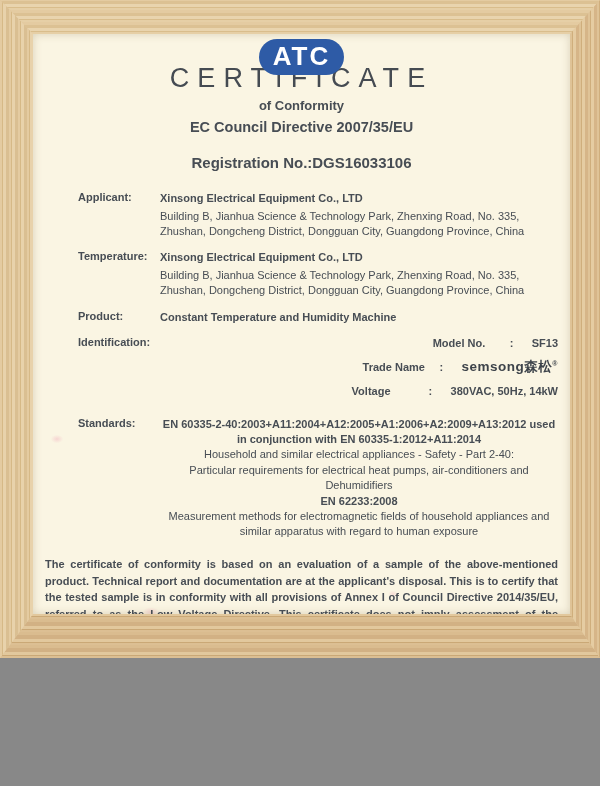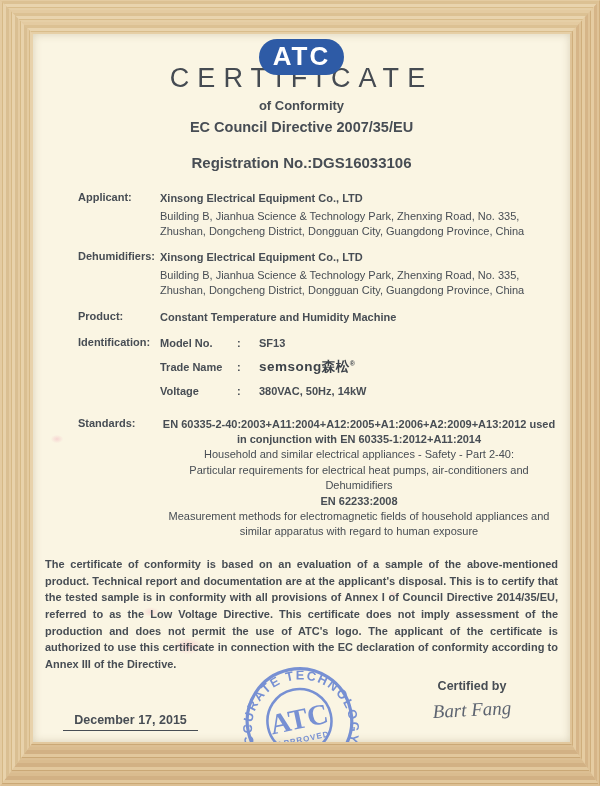--- a/index.html
+++ b/index.html
@@ -1,16 +1,16 @@
 <!DOCTYPE html>
 <html><head>
 <meta charset="utf-8">
 <style>
   html,body{margin:0;padding:0;background:#888;}
-  .scene{position:relative;width:600px;height:786px;margin:0 auto;overflow:hidden;background:#e0c69c;
+  .scene{position:relative;width:600px;height:658px;margin:0 auto;overflow:hidden;background:#e0c69c;
          font-family:"Liberation Sans", sans-serif;}
   
   .frame-strip{position:absolute;}
   .frame-top{top:0;left:0;right:0;height:34px;
     background:repeating-linear-gradient(0deg,#e6cfa6 0 2px,#d9bd8c 2px 3px,#e9d4ae 3px 6px,#dcc193 6px 9px,#e4cba1 9px 12px);
     clip-path:polygon(0 0,100% 0,calc(100% - 30px) 100%,33px 100%);}
   .frame-bottom{bottom:0;left:0;right:0;height:44px;
     background:repeating-linear-gradient(0deg,#dcbf93 0 2px,#caa876 2px 3px,#e2c89d 3px 6px,#d2b184 6px 10px,#dabc8f 10px 13px);
     clip-path:polygon(0 100%,100% 100%,calc(100% - 30px) 0,33px 0);}
   .frame-left{top:0;bottom:0;left:0;width:33px;
@@ -37,21 +37,21 @@
   .cert-sub{margin-top:4px;font-size:13px;font-weight:bold;}
   .cert-directive{margin-top:5px;font-size:14.5px;font-weight:bold;line-height:1.3;}
   .cert-reg{margin-top:17px;font-size:15px;font-weight:bold;}
   
   .fields{margin:20px 12px 0 45px;font-size:11px;}
   .field-row{display:flex;margin-bottom:11px;}
   .field-label{width:82px;flex-shrink:0;font-weight:bold;}
   .field-value{flex:1;line-height:1.38;}
   .org-name{font-weight:bold;}
   .org-addr{margin-top:3px;}
-  .id-row{display:flex;margin-bottom:7px;align-items:center;}
+  .id-row{display:flex;margin-bottom:7px;align-items:center;justify-content:flex-end;}
   .id-name{width:77px;font-weight:bold;flex-shrink:0;}
   .id-colon{width:22px;font-weight:bold;flex-shrink:0;}
   .id-val{font-weight:bold;}
   .brand{font-size:13.5px;letter-spacing:.5px;color:#3d434a;}
   .brand sup{font-size:7px;}
   .std-line{line-height:1.4;text-align:center;}
   .b{font-weight:bold;}
   
   .declaration{margin:16px 12px 0;font-size:11px;font-weight:bold;text-align:justify;line-height:1.52;}
   
@@ -91,21 +91,21 @@
 
       <div class="field-row">
         <div class="field-label">Applicant:</div>
         <div class="field-value">
           <div class="org-name">Xinsong Electrical Equipment Co., LTD</div>
           <div class="org-addr">Building B, Jianhua Science &amp; Technology Park, Zhenxing Road, No. 335, Zhushan, Dongcheng District, Dongguan City, Guangdong Province, China</div>
         </div>
       </div>
 
       <div class="field-row">
-        <div class="field-label">Dehumidifiers:</div>
+        <div class="field-label">Temperature:</div>
         <div class="field-value">
           <div class="org-name">Xinsong Electrical Equipment Co., LTD</div>
           <div class="org-addr">Building B, Jianhua Science &amp; Technology Park, Zhenxing Road, No. 335, Zhushan, Dongcheng District, Dongguan City, Guangdong Province, China</div>
         </div>
       </div>
 
       <div class="field-row">
         <div class="field-label">Product:</div>
         <div class="field-value org-name">Constant Temperature and Humidity Machine</div>
       </div>

